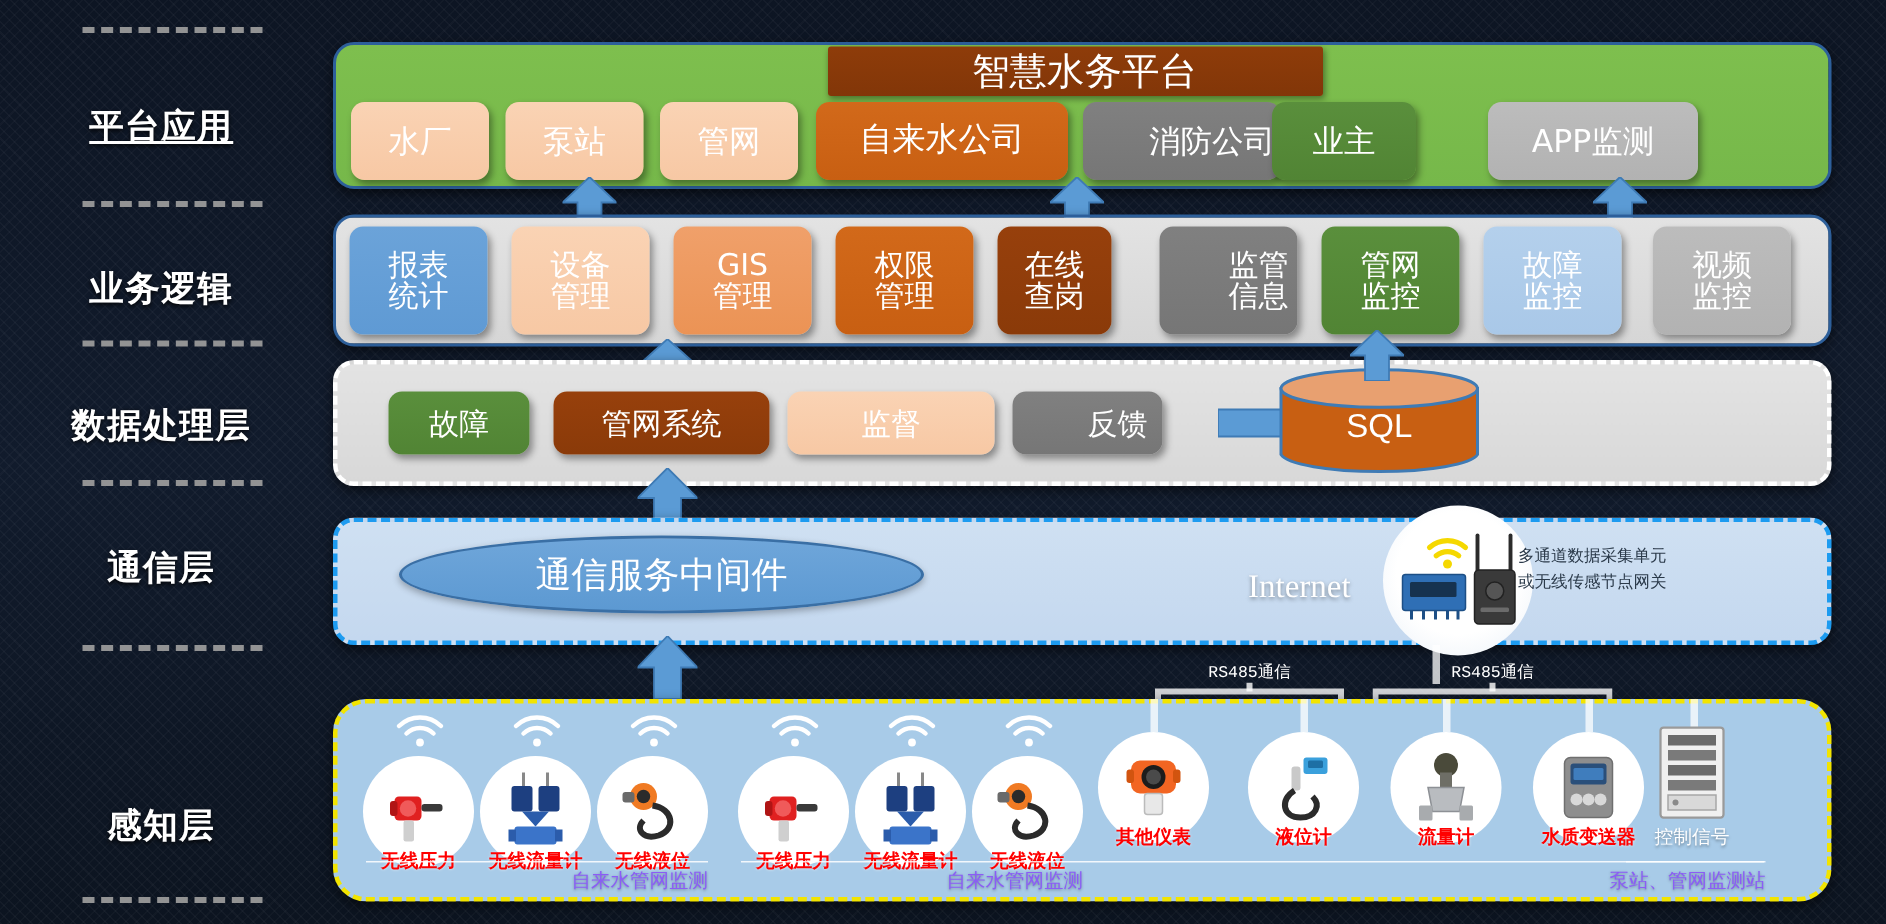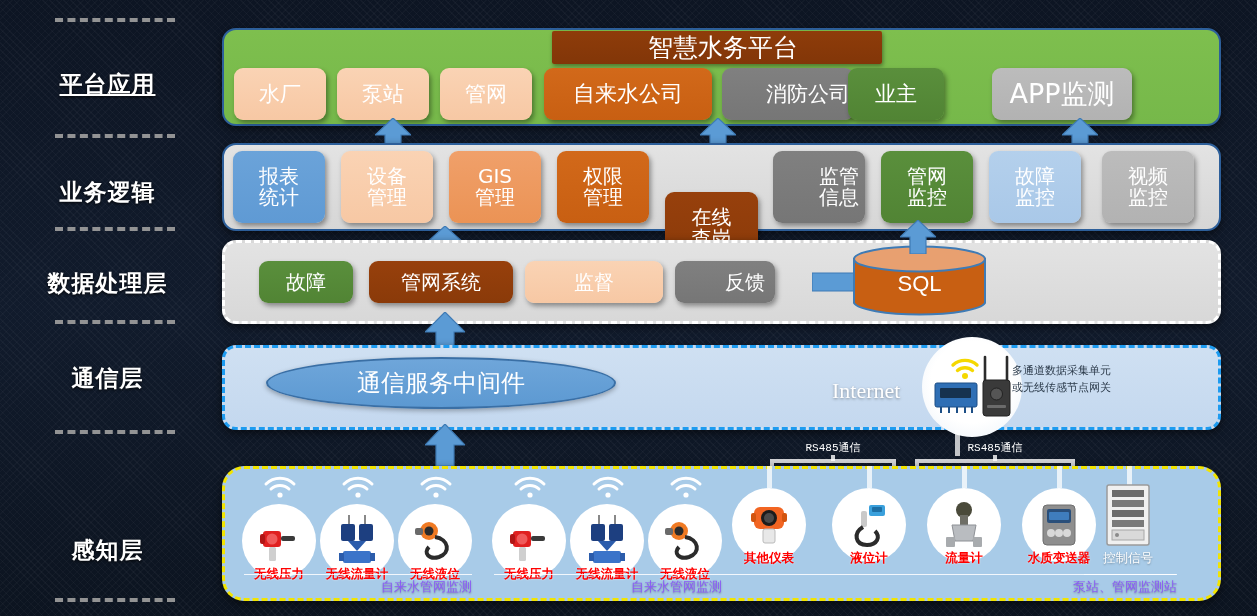--- a/index.html
+++ b/index.html
@@ -179,21 +179,21 @@
 
   <div class="layer" style="left:222px; top:28px; width:999px; height:98px;">
     <div class="panel panel-green"></div>
     <div class="title-bar" style="left:330px; top:3px; width:330px; height:33px;padding-left:12px;">智慧水务平台</div>
     <div class="chip c-peach" style="left:12px;  top:40px; width:92px;  height:52px; font-size:21px; color:#fff;">水厂</div>
     <div class="chip c-peach" style="left:115px; top:40px; width:92px;  height:52px; font-size:21px; color:#fff;">泵站</div>
     <div class="chip c-peach" style="left:218px; top:40px; width:92px;  height:52px; font-size:21px; color:#fff;">管网</div>
     <div class="chip c-dorange" style="left:322px; top:40px; width:168px; height:52px; font-size:22px;">自来水公司</div>
     <div class="chip c-grey" style="left:500px; top:40px; width:132px; height:52px; font-size:21px;">消防公司</div>
     <div class="chip c-green" style="left:626px; top:40px; width:96px;  height:52px; font-size:21px;">业主</div>
-    <div class="chip c-lgrey" style="left:770px; top:40px; width:140px; height:52px; font-size:27px;">APP监测</div>
+    <div class="chip c-lgrey" style="left:770px; top:40px; width:140px; height:52px; font-size:21px;">APP监测</div>
   </div>
 
   <div class="uparrow" style="left:375px; top:118px;">
     <svg width="36" height="34" viewBox="0 0 36 34">
         <polygon points="18,0 36,17 26,17 26,34 10,34 10,17 0,17" fill="#5b9bd5" stroke="#3f7bb5" stroke-width="1.2"></polygon>
       </svg>
   </div>
   <div class="uparrow" style="left:700px; top:118px;">
     <svg width="36" height="34" viewBox="0 0 36 34">
         <polygon points="18,0 36,17 26,17 26,34 10,34 10,17 0,17" fill="#5b9bd5" stroke="#3f7bb5" stroke-width="1.2"></polygon>
@@ -208,21 +208,21 @@
   <div class="layer" style="left:222px; top:143px; width:999px; height:88px;">
     <div class="panel panel-grey"></div>
     <div class="chip c-blue" style="left:11px;  top:8px; width:92px; height:72px; font-size:20px;">报表
 统计</div>
     <div class="chip c-peach" style="left:119px; top:8px; width:92px; height:72px; font-size:20px;">设备
 管理</div>
     <div class="chip c-orange" style="left:227px; top:8px; width:92px; height:72px; font-size:20px;">GIS
 管理</div>
     <div class="chip c-dorange" style="left:335px; top:8px; width:92px; height:72px; font-size:20px;">权限
 管理</div>
-    <div class="chip c-brown" style="left:443px; top:8px; width:93px; height:72px; font-size:20px;margin-top:41px;">在线
+    <div class="chip c-brown" style="left:443px; top:8px; width:76px; height:72px; font-size:20px;">在线
 查岗</div>
     <div class="chip c-grey" style="left:551px; top:8px; width:92px; height:72px; font-size:20px;">监管
 信息</div>
     <div class="chip c-green" style="left:659px; top:8px; width:92px; height:72px; font-size:20px;">管网
 监控</div>
     <div class="chip c-lblue" style="left:767px; top:8px; width:92px; height:72px; font-size:20px;">故障
 监控</div>
     <div class="chip c-lgrey" style="left:880px; top:8px; width:92px; height:72px; font-size:20px;">视频
 监控</div>
   </div>

